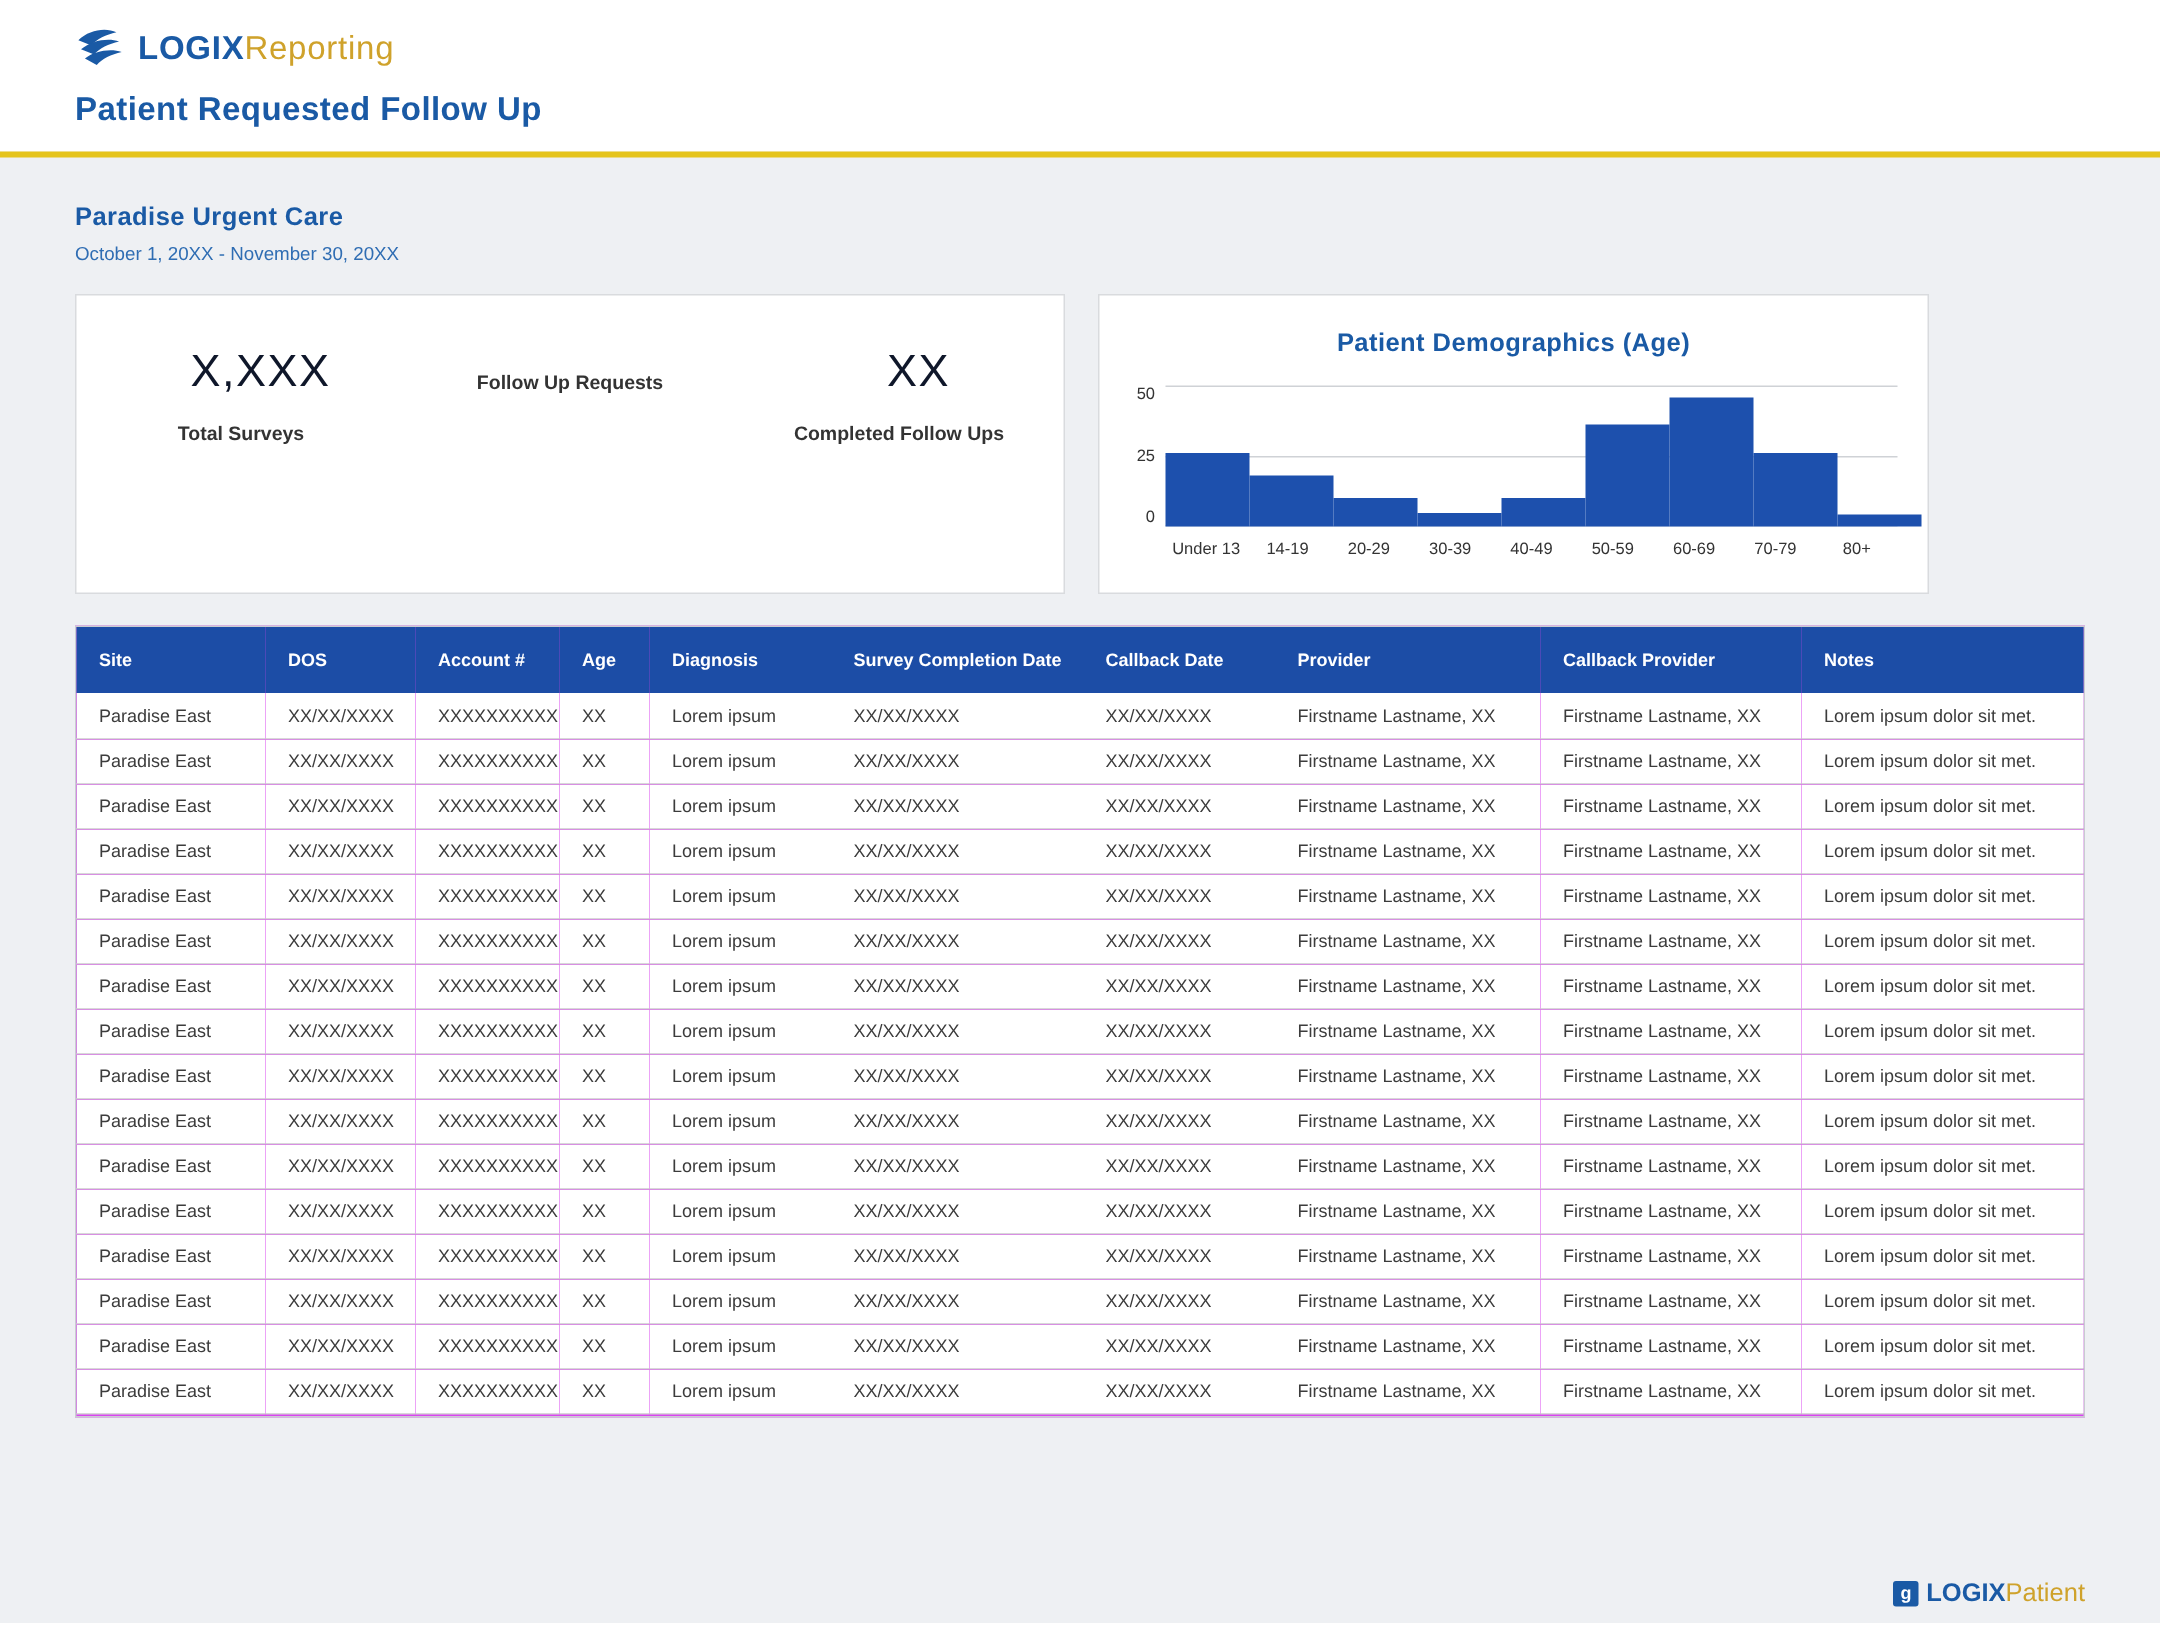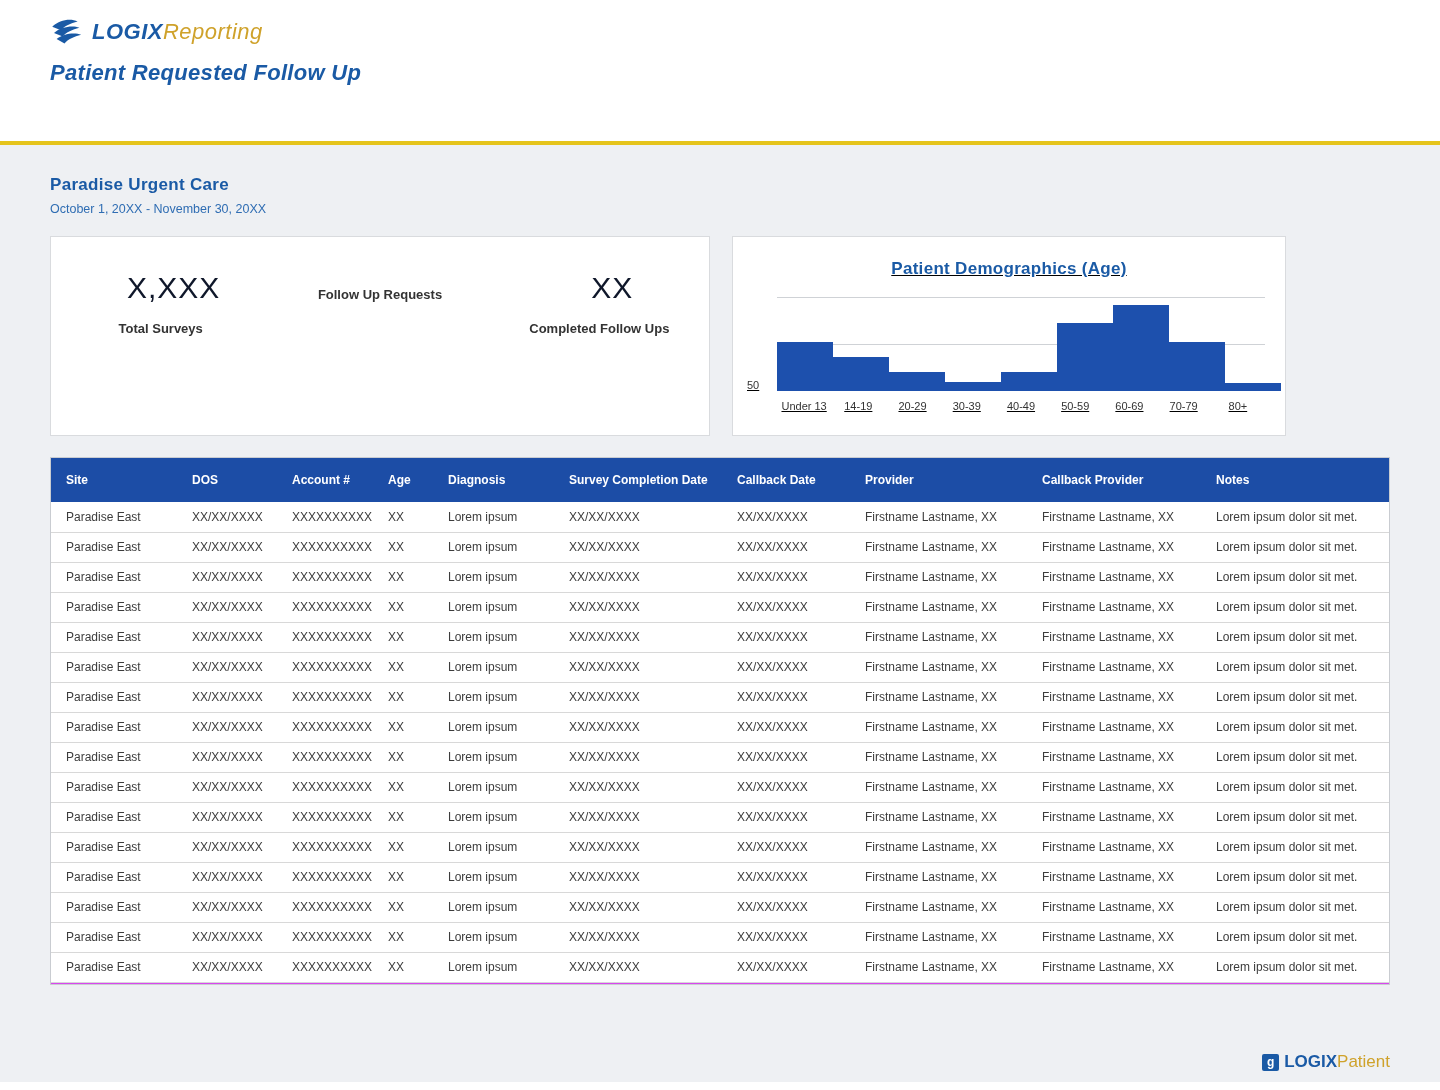--- a/index.html
+++ b/index.html
@@ -4,48 +4,48 @@
 <style>
   * { margin:0; padding:0; box-sizing:border-box; }
   html,body { width:1440px; height:1090px; }
   body {
     font-family:"Liberation Sans", sans-serif;
     background:#eef0f3;
     position:relative;
     overflow:hidden;
   }
   
-  .header { background:#ffffff; height:141px; padding:18px 38px 0 50px;font-style:italic; }
+  .header { background:#ffffff; height:101px; padding:18px 38px 0 50px; }
   .logo-row { display:flex; align-items:center; gap:6px; }
   .logo-icon { width:36px; height:28px; display:inline-block; }
   .logo-text { font-size:22px; letter-spacing:0.5px; }
   .logo-part1 { color:#1a5aa5; font-weight:bold; }
   .logo-part2 { color:#cfa22b; font-weight:normal; }
   .page-title { margin-top:14px; font-size:22px; font-weight:bold; color:#1a5aa5; letter-spacing:0.3px; }
   .yellow-divider { height:4px; background:#e5c41c; width:100%; }
 
   
   .main { padding:0 50px; }
   .facility-name { margin-top:30px; font-size:17px; font-weight:bold; color:#1a5aa5; letter-spacing:0.3px; }
   .date-range { margin-top:7px; font-size:12.5px; color:#2f6db3; }
 
   .panels { display:flex; gap:22px; margin-top:20px; }
   .panel { background:#ffffff; border:1px solid #d9dbde; height:200px; }
   .panel-left { width:660px; }
-  .panel-right { width:554px;text-decoration:underline; }
+  .panel-right { width:554px; }
   .panel-title { text-align:center; margin-top:22px; font-size:17px; font-weight:bold; color:#1a5aa5; letter-spacing:0.3px; }
 
   .stats-row { display:flex; margin-top:34px; }
   .stat { flex:1; text-align:center; }
   .stat-value { font-size:30px; color:#0f172a; letter-spacing:1px;padding-left:26px; }
   .stat-label { margin-top:16px; font-size:13px; font-weight:bold; color:#333333; }
 
   
   .chart-wrap { display:flex; margin:18px 20px 0 14px; }
-  .chart-yticks { width:30px; display:flex; flex-direction:row; justify-content:space-between; align-items:flex-end; height:94px; padding-right:7px; font-size:11px; color:#333;gap:20px; }
+  .chart-yticks { width:30px; display:flex; flex-direction:column; justify-content:space-between; align-items:flex-end; height:94px; padding-right:7px; font-size:11px; color:#333;gap:20px; }
   .chart-area { flex:1; }
   .chart-plot { position:relative; height:94px; }
   .gridline { position:absolute; left:0; right:0; height:1px; background:#cfd2d6; }
   .gridline.top { top:0; } .gridline.mid { top:50%; } .gridline.bottom { bottom:0; }
   .chart-bars { position:absolute; left:0; right:0; top:0; bottom:0; display:flex; align-items:flex-end; }
   .bar-slot { flex:1; display:flex; justify-content:center; align-items:flex-end; height:100%; }
   .bar { width:56px; }
   .chart-xlabels { display:flex; margin-top:9px; }
   .xlabel { flex:1; text-align:center; font-size:11px; color:#333; }
 

